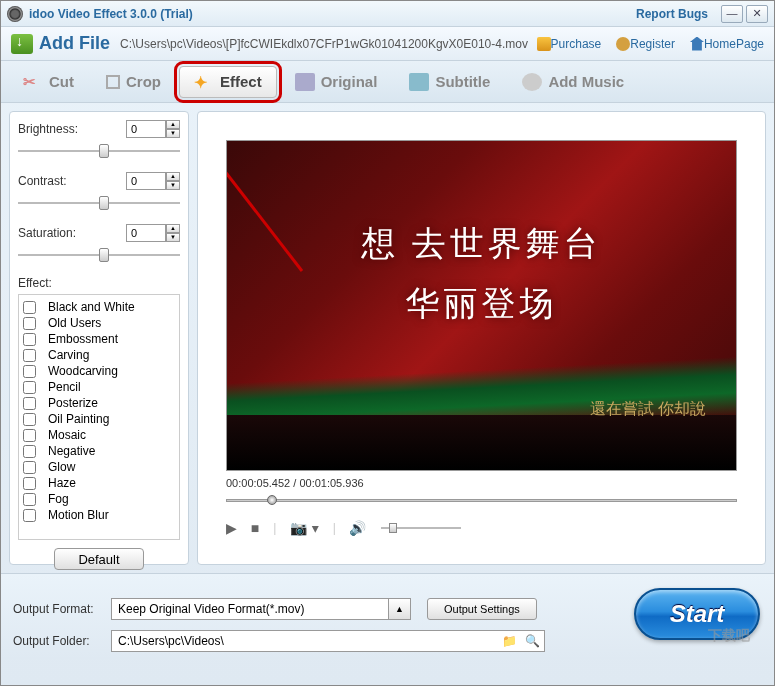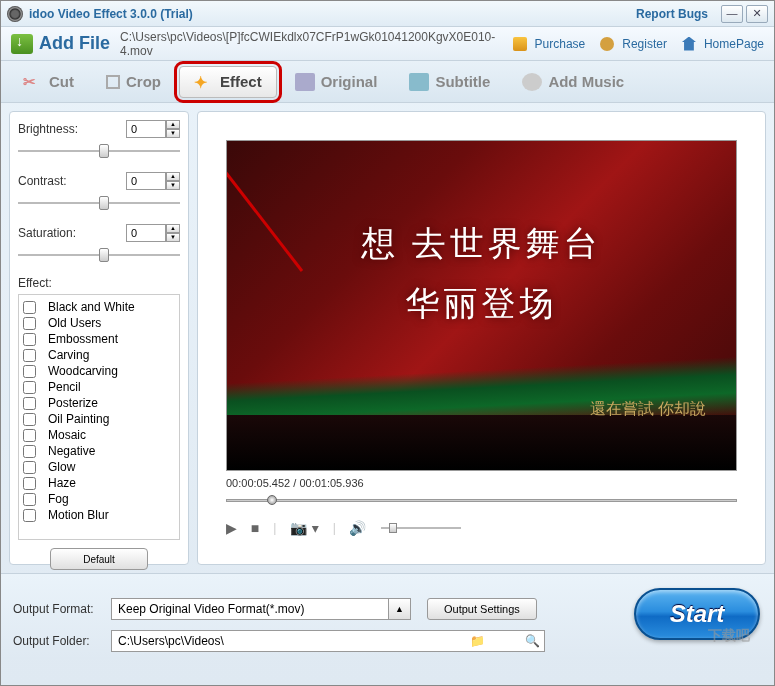--- a/index.html
+++ b/index.html
@@ -9,21 +9,21 @@
 .titlebar-logo { width: 16px; height: 16px; background: radial-gradient(circle, #666 30%, #333 45%, #999 55%, #444 70%); border-radius: 50%; margin-right: 6px; }
 .titlebar-title { color: #2a6aa0; font-weight: bold; flex: 1; }
 .titlebar-report { color: #2a6aa0; font-weight: bold; margin-right: 10px; cursor: pointer; }
 .titlebar-btn { width: 22px; height: 18px; border: 1px solid #9ab; background: linear-gradient(to bottom, #fff, #dde8f0); margin-left: 3px; text-align: center; line-height: 14px; cursor: pointer; border-radius: 2px; font-size: 11px; color: #445; }
 .topbar { height: 34px; display: flex; align-items: center; padding: 0 10px; background: linear-gradient(to bottom, #f5faff, #e5eef6); border-bottom: 1px solid #c5d2dd; }
 .addfile-icon { width: 22px; height: 20px; background: linear-gradient(to bottom, #7bc042, #4a9020); border-radius: 3px; position: relative; margin-right: 6px; }
 .addfile-icon::before { content: "↓"; position: absolute; left: 5px; top: -1px; color: #fff; font-weight: bold; font-size: 14px; }
 .addfile-text { color: #2a6aa0; font-weight: bold; font-size: 18px; margin-right: 10px; }
 .filepath { color: #555; font-size: 12px; flex: 1; }
 .toplinks { display: flex; gap: 15px; }
-.toplink { color: #2a6aa0; cursor: pointer; display: flex; align-items: flex-start; gap: 8px; }
+.toplink { color: #2a6aa0; cursor: pointer; display: flex; align-items: flex-start; gap: 0; }
 .mini-icon { width: 14px; height: 14px; display: inline-block; }
 .cart-icon { background: linear-gradient(to bottom, #f9c440, #d9931a); border-radius: 2px; }
 .user-icon { background: #d4a040; border-radius: 50%; }
 .home-icon { background: #3b7ab8; clip-path: polygon(50% 0, 100% 40%, 85% 40%, 85% 100%, 15% 100%, 15% 40%, 0 40%); }
 .tabs { height: 42px; display: flex; align-items: center; padding: 0 8px; gap: 4px; background: linear-gradient(to bottom, #e8f1f8, #d9e6f0); border-bottom: 1px solid #c5d2dd; }
 .tab { padding: 6px 14px; color: #888; font-size: 15px; font-weight: bold; display: flex; align-items: center; gap: 6px; cursor: pointer; border-radius: 4px; }
 .tab.active { background: linear-gradient(to bottom, #fff, #e8e8e8); color: #444; border: 1px solid #bbb; position: relative; }
 .tab.highlighted { outline: 3px solid #cc0000; outline-offset: 2px; }
 .tab-icon { width: 20px; height: 18px; display: inline-block; }
 .cut-icon { color: #d88; }
@@ -41,21 +41,21 @@
 .spin input { width: 40px; height: 18px; border: 1px solid #999; font-size: 11px; padding: 0 4px; }
 .spin-btns { width: 14px; display: flex; flex-direction: column; }
 .spin-btns div { height: 9px; border: 1px solid #999; background: linear-gradient(#fff,#ddd); font-size: 6px; text-align: center; line-height: 7px; cursor: pointer; }
 .slider-track { height: 18px; position: relative; }
 .slider-line { position: absolute; top: 8px; left: 0; right: 0; height: 2px; background: #bbb; }
 .slider-thumb { position: absolute; top: 2px; width: 10px; height: 14px; background: linear-gradient(#fff,#ccc); border: 1px solid #888; border-radius: 2px; cursor: pointer; }
 .effect-header { color: #333; margin-bottom: 4px; }
 .effect-list { border: 1px solid #ccc; height: 246px; overflow-y: auto; padding: 4px 2px; }
 .effect-item { display: flex; align-items: center; padding: 1px 2px; gap: 12px; cursor: pointer; }
 .effect-item input { cursor: pointer; }
-.default-btn { margin-top: 8px; width: 98px; height: 22px; margin-left: auto; margin-right: auto; display: block; background: linear-gradient(#fff,#e0e0e0); border: 1px solid #999; border-radius: 4px; cursor: pointer; font-size: 10px; }
+.default-btn { margin-top: 8px; width: 90px; height: 22px; margin-left: auto; margin-right: auto; display: block; background: linear-gradient(#fff,#e0e0e0); border: 1px solid #999; border-radius: 4px; cursor: pointer; font-size: 13px; }
 .rightpanel { flex: 1; background: #fff; border: 1px solid #c5d2dd; border-radius: 4px; padding: 28px; display: flex; flex-direction: column; }
 .preview { width: 100%; height: 352px; background: #000; border: 1px solid #999; position: relative; overflow: hidden; }
 .preview-img { position: absolute; inset: 0; background: linear-gradient(135deg, #3a0808 0%, #6a0c0c 30%, #a01515 50%, #6a0c0c 70%, #3a0808 100%); }
 .preview-green { position: absolute; left: 0; right: 0; bottom: 40px; height: 60px; background: linear-gradient(to bottom, transparent, #0a5020 30%, #0d6828 60%, transparent); transform: skewY(-3deg); }
 .preview-black { position: absolute; left: 0; right: 0; bottom: 0; height: 55px; background: linear-gradient(to top, #000, #1a0808); }
 .preview-text1 { position: absolute; top: 80px; width: 100%; text-align: center; color: #fff; font-size: 34px; font-family: "KaiTi", serif; text-shadow: 0 0 8px #400; letter-spacing: 4px; }
 .preview-text2 { position: absolute; top: 140px; width: 100%; text-align: center; color: #fff; font-size: 34px; font-family: "KaiTi", serif; text-shadow: 0 0 8px #400; letter-spacing: 4px; }
 .preview-text3 { position: absolute; bottom: 50px; right: 30px; color: #c8a860; font-size: 16px; font-family: "KaiTi", serif; }
 .arrow { position: absolute; color: #cc0000; }
 .time-label { font-size: 11px; color: #333; margin-top: 6px; }
@@ -67,21 +67,21 @@
 .vol-slider { width: 80px; height: 14px; position: relative; }
 .vol-line { position: absolute; top: 6px; left: 0; right: 0; height: 2px; background: #bbb; }
 .vol-thumb { position: absolute; top: 2px; left: 10%; width: 8px; height: 10px; background: linear-gradient(#fff,#ccc); border: 1px solid #888; cursor: pointer; }
 .bottom { padding: 24px 12px; background: linear-gradient(to bottom, #eaf3fa, #dfe9f2); border-top: 1px solid #c5d2dd; height: 86px; position: relative; }
 .bottom-row { display: flex; align-items: center; margin-bottom: 10px; gap: 8px; }
 .bottom-label { color: #333; width: 90px; }
 .combo { flex: 0 0 300px; height: 22px; border: 1px solid #999; display: flex; background: #fff; }
 .combo-text { flex: 1; padding: 3px 6px; font-size: 12px; }
 .combo-btn { width: 22px; border-left: 1px solid #999; background: linear-gradient(#fff,#e0e0e0); text-align: center; line-height: 20px; cursor: pointer; font-size: 9px; }
 .output-settings { height: 22px; padding: 0 16px; background: linear-gradient(#fff,#e0e0e0); border: 1px solid #999; border-radius: 3px; cursor: pointer; font-size: 11px; margin-left: 8px; }
-.folder-input { flex: 0 0 434px; height: 22px; border: 1px solid #999; background: #fff; display: flex; align-items: center; gap: 32px; }
+.folder-input { flex: 0 0 434px; height: 22px; border: 1px solid #999; background: #fff; display: flex; align-items: center; }
 .folder-input span:first-child { flex: 1; padding: 0 6px; }
 .folder-icn { color: #2a6aa0; padding: 0 4px; cursor: pointer; }
 .start-btn { position: absolute; right: 14px; top: 14px; width: 126px; height: 52px; border-radius: 26px; background: linear-gradient(to bottom, #5bb3f0 0%, #2a8dde 45%, #0f6bc5 55%, #2a8dde 100%); border: 2px solid #0a5090; color: #fff; font-size: 24px; font-weight: bold; font-style: italic; cursor: pointer; text-shadow: 0 -1px 1px #003; box-shadow: inset 0 2px 4px rgba(255,255,255,0.5), 0 2px 4px rgba(0,0,0,0.3); }
 .watermark-logo { position: absolute; right: 24px; bottom: 14px; color: #999; font-weight: bold; font-size: 14px; opacity: 0.6; pointer-events: none; }
 </style>
 </head>
 <body>
 
 <div class="window">
 

